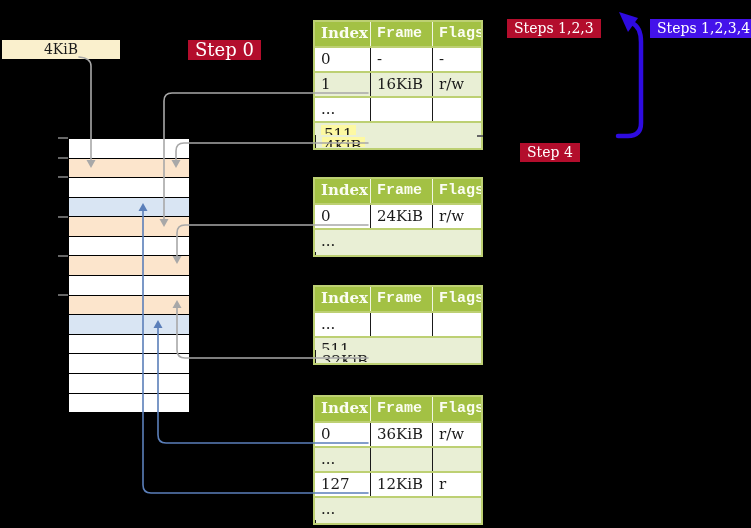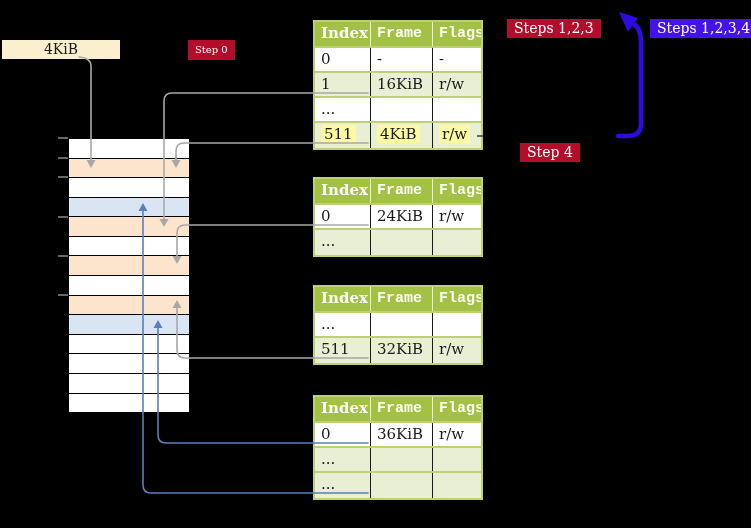--- a/index.html
+++ b/index.html
@@ -9,21 +9,21 @@
     font-family:"DejaVu Serif","Liberation Serif",serif;
   }
   
   .badge{
     position:absolute;height:19px;line-height:19px;padding:0 7px;
     color:#fff;font-size:14px;text-align:right;border-radius:0;
     white-space:nowrap;
   }
   .badge-red{background:var(--badge-red,#b30d2c);}
   .badge-blue{background:var(--badge-blue,#4412ea);}
-  #lbl-step0{left:188px;top:40px;height:20px;line-height:20px;font-size:10px;}
+  #lbl-step0{left:188px;top:40px;height:20px;line-height:20px;font-size:18px;}
   #lbl-steps123{left:507px;top:19px;}
   #lbl-steps1234{left:650px;top:19px;}
   #lbl-step4{left:520px;top:143px;}
   #lbl-4kib{
     position:absolute;left:2px;top:40px;width:118px;height:19px;
     line-height:19px;background:var(--label-wheat,#faf0cd);color:#1a1a1a;
     font-size:14px;text-align:center;
   }
   
   #memcol{
@@ -37,21 +37,21 @@
   .m-orange{background:var(--mem-orange,#fce5cc);}
   .m-blue{background:var(--mem-blue,#d9e5f3);}
   
   .ptable{
     position:absolute;width:170px;box-sizing:border-box;
     border:2px solid var(--table-border-green,#bdd073);
     background:#fff;z-index:2;
   }
   .trow{display:flex;height:25px;box-sizing:border-box;
         border-bottom:2px solid var(--table-border-green,#bdd073);}
-  .trow:last-child{border-bottom:none;}
+  .trow:last-child{border-bottom:none;flex-direction:column;}
   .thead{height:26px;background:var(--header-green,#a3c144);
          color:#fbfdf2;font-weight:bold;}
   .tc{box-sizing:border-box;padding:1px 0 0 6px;font-size:15px;
       line-height:21px;white-space:nowrap;overflow:hidden;color:#1a1a1a;}
   .thead .tc{color:#fbfdf2;}
   .ci{width:55px;}
   .cf{width:62px;border-left:1px solid var(--cell-divider-black,#1a1a1a);}
   .cg{width:49px;flex:1;border-left:1px solid var(--cell-divider-black,#1a1a1a);}
   .thead .cf,.thead .cg{border-left:1px solid rgba(255,255,255,.85);font-family:Liberation Mono, monospace;}
   .r-white{background:var(--row-white,#fff);}
@@ -165,20 +165,25 @@
     <div class="trow r-white">
       <div class="tc ci">0</div>
       <div class="tc cf">36KiB</div>
       <div class="tc cg">r/w</div>
     </div>
     <div class="trow r-alt">
       <div class="tc ci">...</div>
       <div class="tc cf"></div>
       <div class="tc cg"></div>
     </div>
+    <div class="trow r-white">
+      <div class="tc ci">127</div>
+      <div class="tc cf">12KiB</div>
+      <div class="tc cg">r</div>
+    </div>
     <div class="trow r-alt">
       <div class="tc ci">...</div>
       <div class="tc cf"></div>
       <div class="tc cg"></div>
     </div>
   </div>
 
   <svg id="overlay" width="751" height="528" viewBox="0 0 751 528">
 
     <g stroke="#8a8a8a" stroke-width="1.5">

